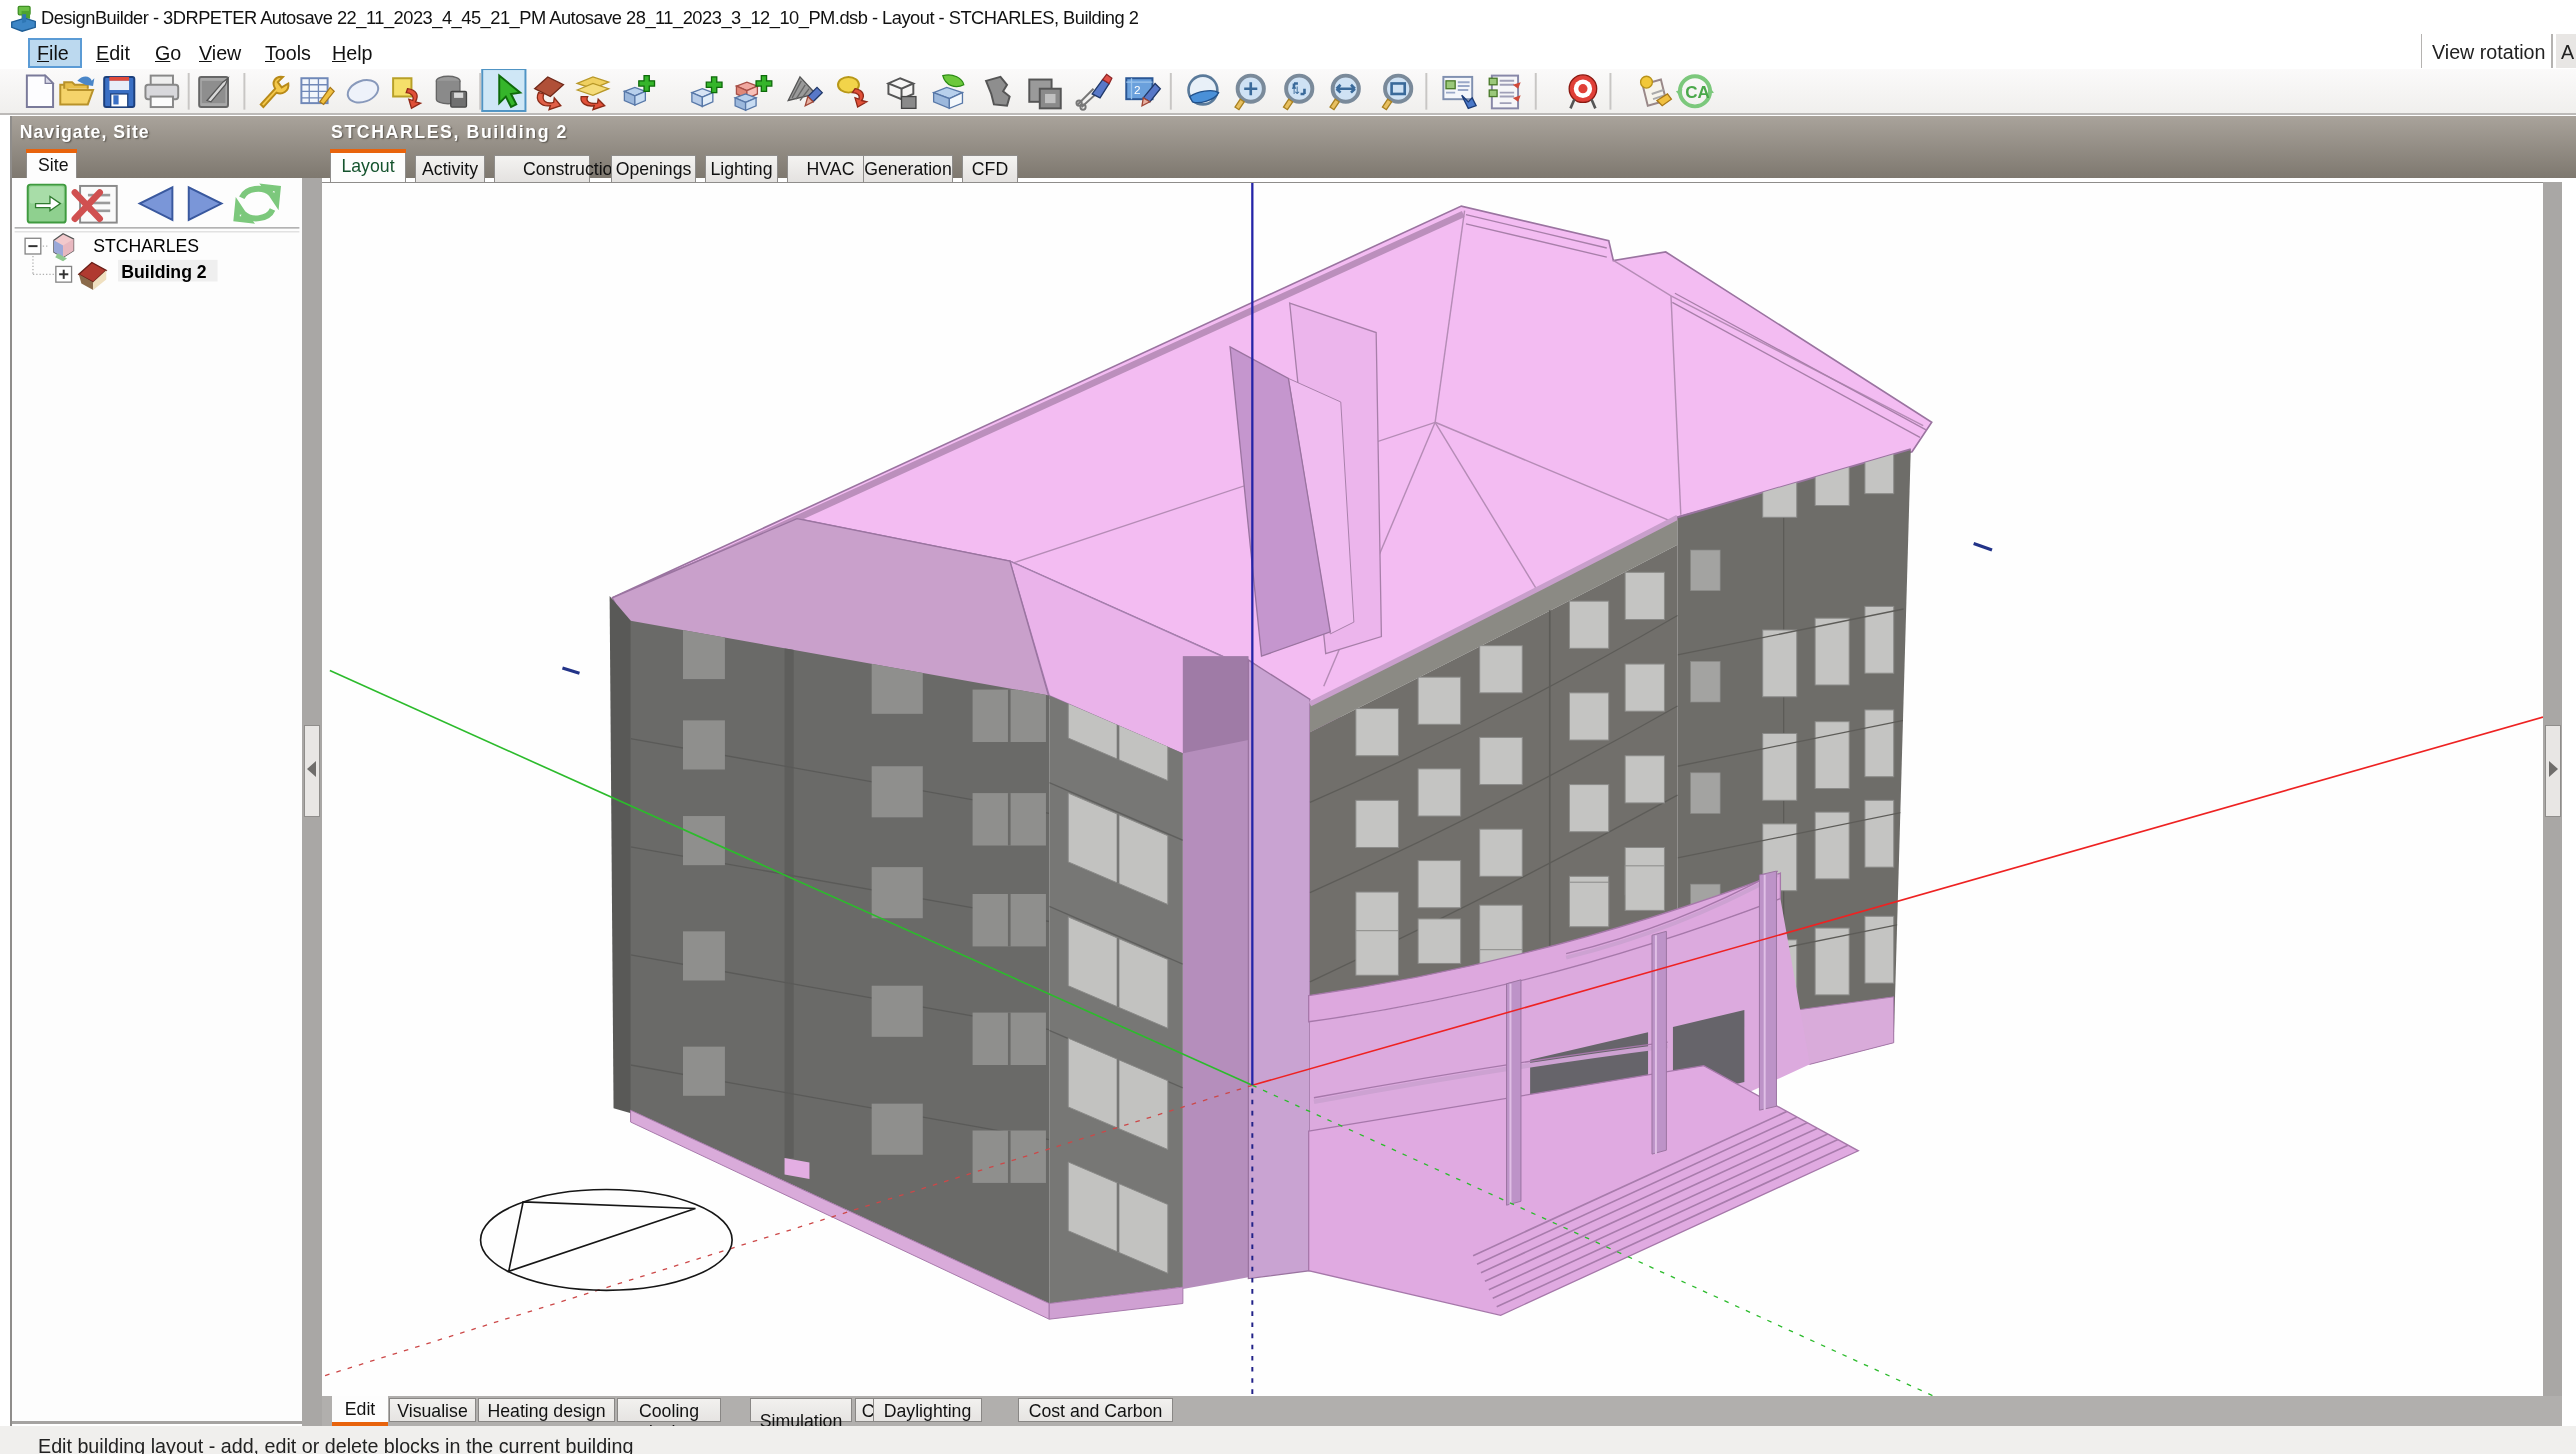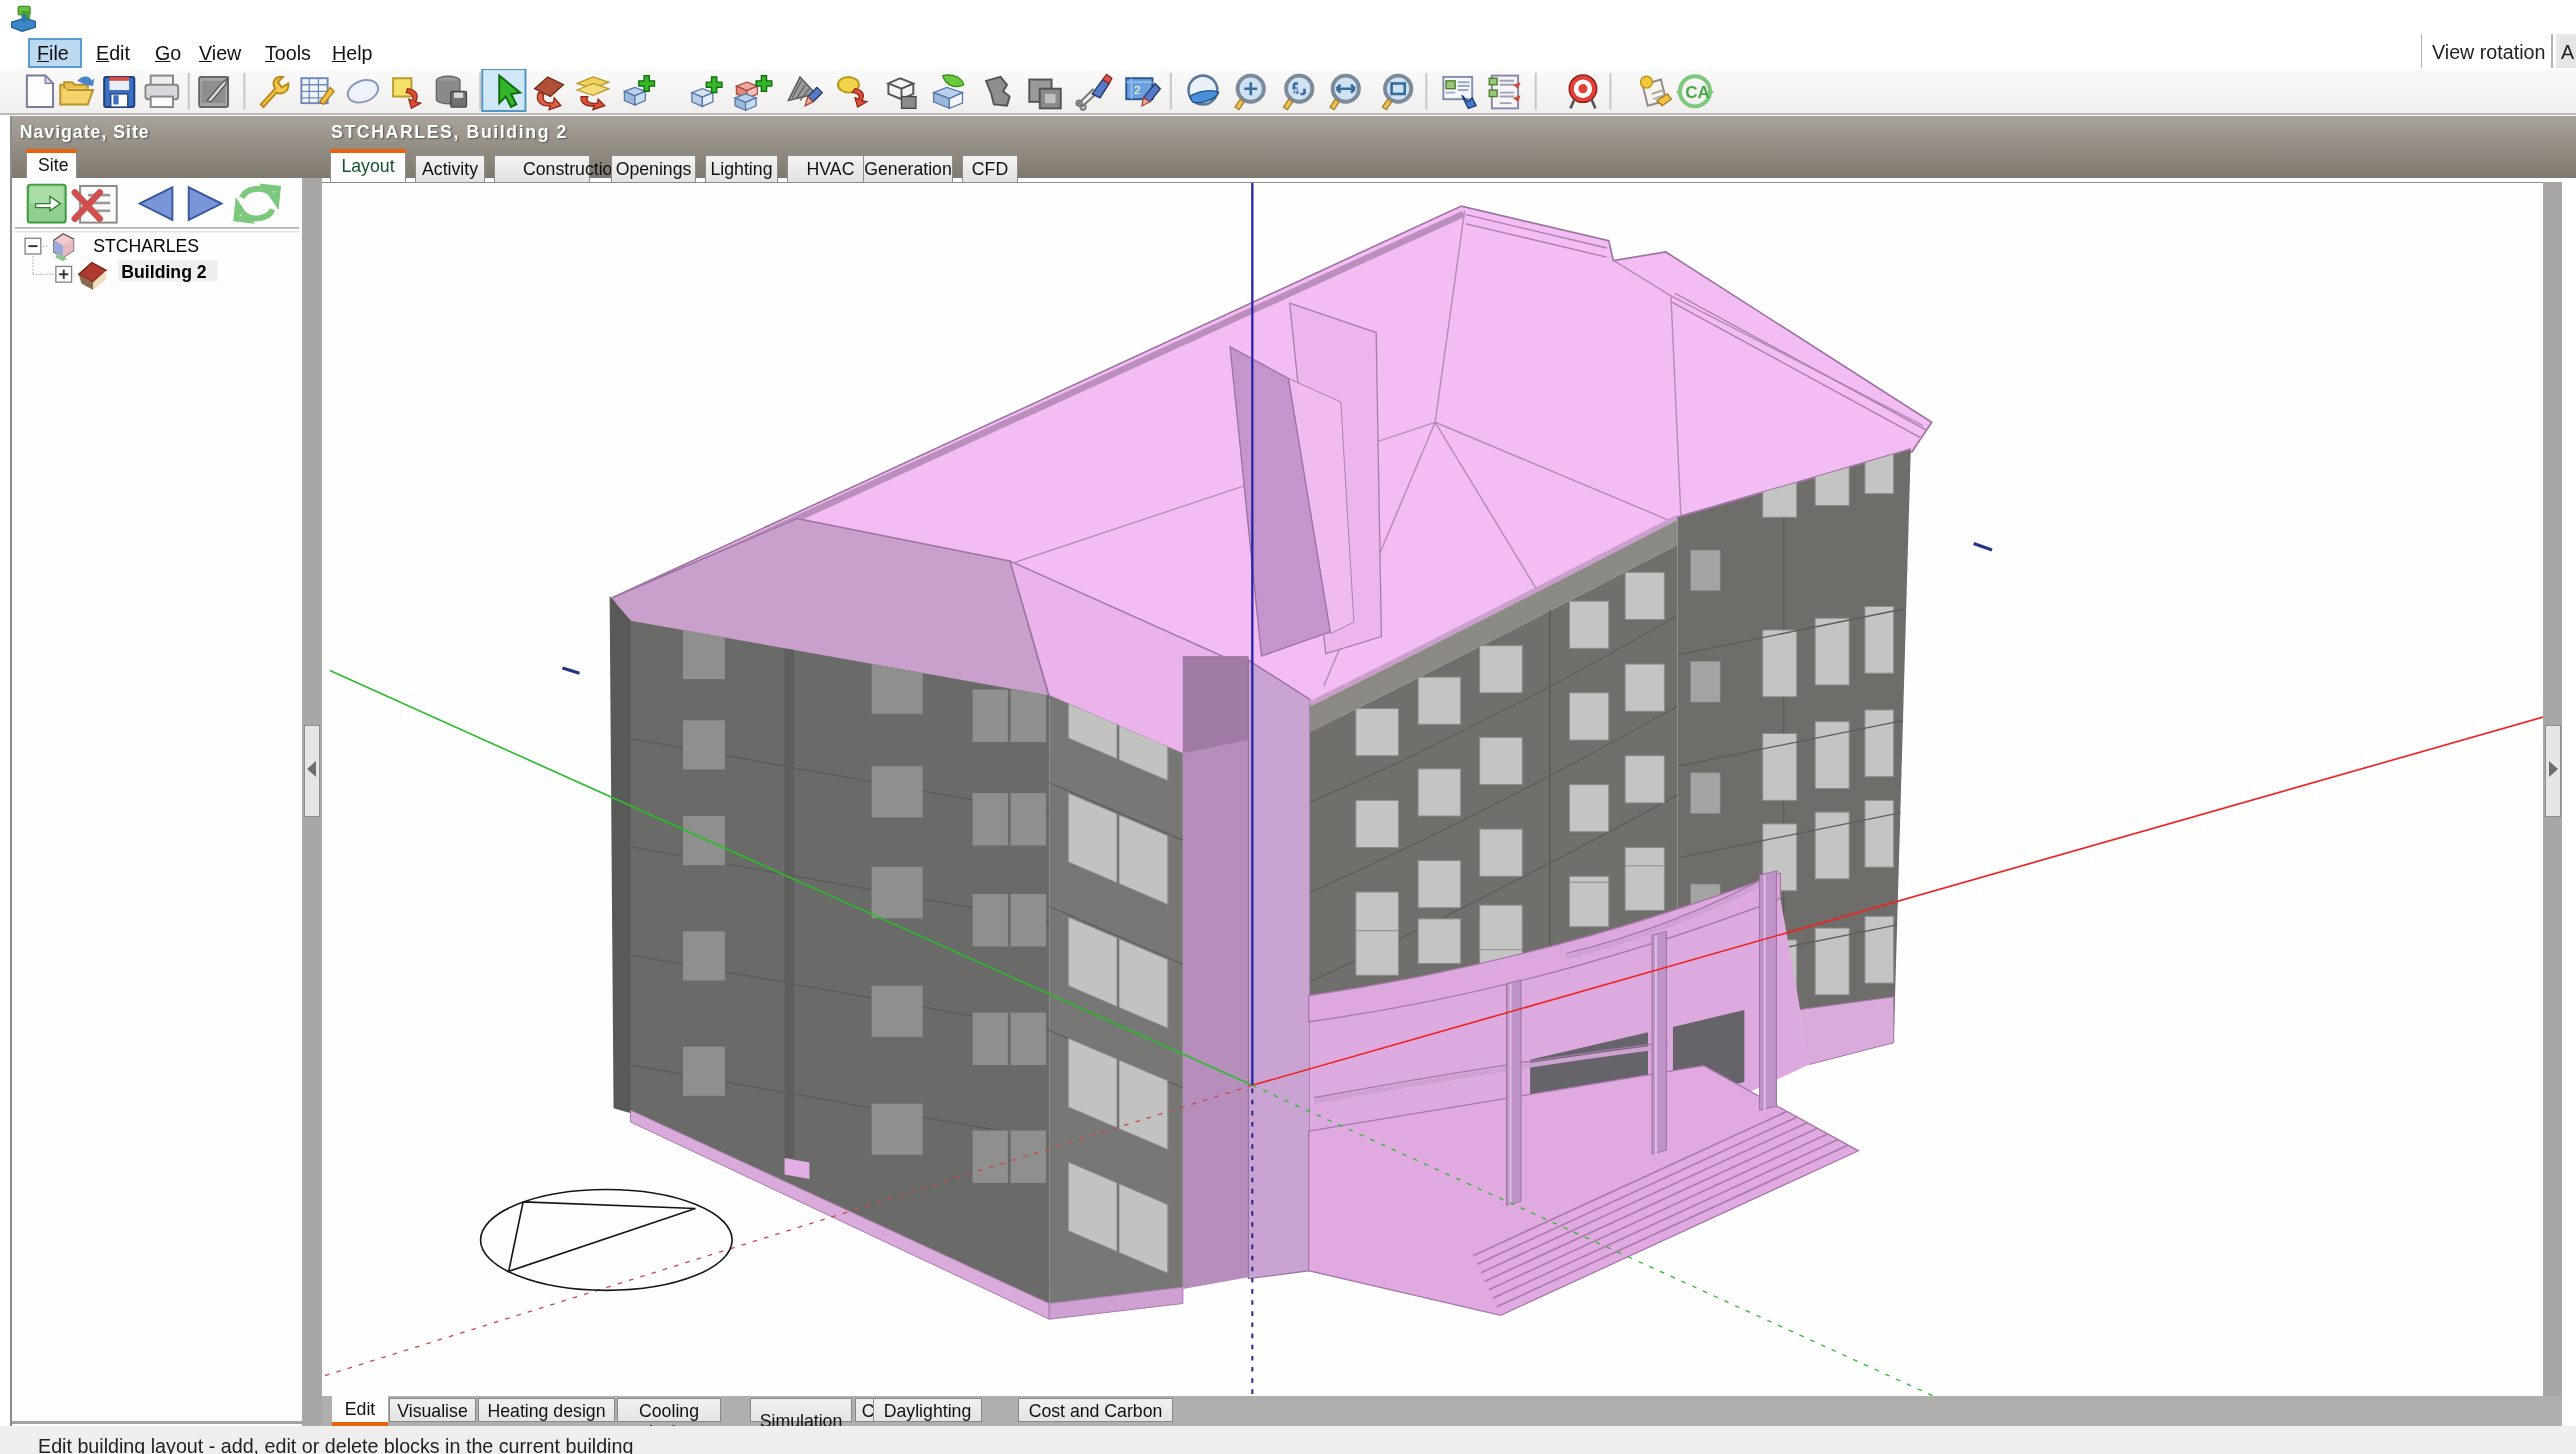--- a/index.html
+++ b/index.html
@@ -12,20 +12,21 @@
 <body>
 <div id="app">
 
   <div class="abs" style="left:0;top:0;width:2576px;height:36px;background:#ffffff;"></div>
   <svg class="abs" style="left:9.2px;top:5.2px;" width="29" height="27.5" viewBox="0 0 44 42">
     <rect x="14" y="2" width="18" height="13" rx="2" fill="#6abf45" stroke="#3f8f25" stroke-width="2"></rect>
     <rect x="19" y="9" width="13" height="12" fill="#4da32e"></rect>
     <path d="M4 26 L24 20 L40 25 L40 34 L20 40 L4 34 Z" fill="#3d86c6" stroke="#1d5c94" stroke-width="2"></path>
     <path d="M20 14 L26 14 L26 26 L20 28 Z" fill="#2e76b4"></path>
   </svg>
+  <div class="abs" style="left:41px;top:7.2px;font-size:18.3px;color:#111;letter-spacing:-0.5px;">DesignBuilder - 3DRPETER Autosave 22_11_2023_4_45_21_PM Autosave 28_11_2023_3_12_10_PM.dsb - Layout - STCHARLES, Building 2</div>
 
   <div class="abs" style="left:0;top:36px;width:2576px;height:33px;background:#ffffff;"></div>
   <div class="abs" style="left:27.5px;top:38px;width:54px;height:29.5px;background:#bcd9ef;border:2px solid #5b9bd5;"></div>
   <div class="abs" style="left:37px;top:42px;font-size:19.7px;color:#111;"><u>F</u>ile</div>
   <div class="abs" style="left:96px;top:42px;font-size:19.7px;color:#111;"><u>E</u>dit</div>
   <div class="abs" style="left:155px;top:42px;font-size:19.7px;color:#111;"><u>G</u>o</div>
   <div class="abs" style="left:199px;top:42px;font-size:19.7px;color:#111;"><u>V</u>iew</div>
   <div class="abs" style="left:265px;top:42px;font-size:19.7px;color:#111;"><u>T</u>ools</div>
   <div class="abs" style="left:332px;top:42px;font-size:19.7px;color:#111;"><u>H</u>elp</div>
   <div class="abs" style="left:2421px;top:34px;width:1.3px;height:34px;background:#b5b3b1;"></div>

